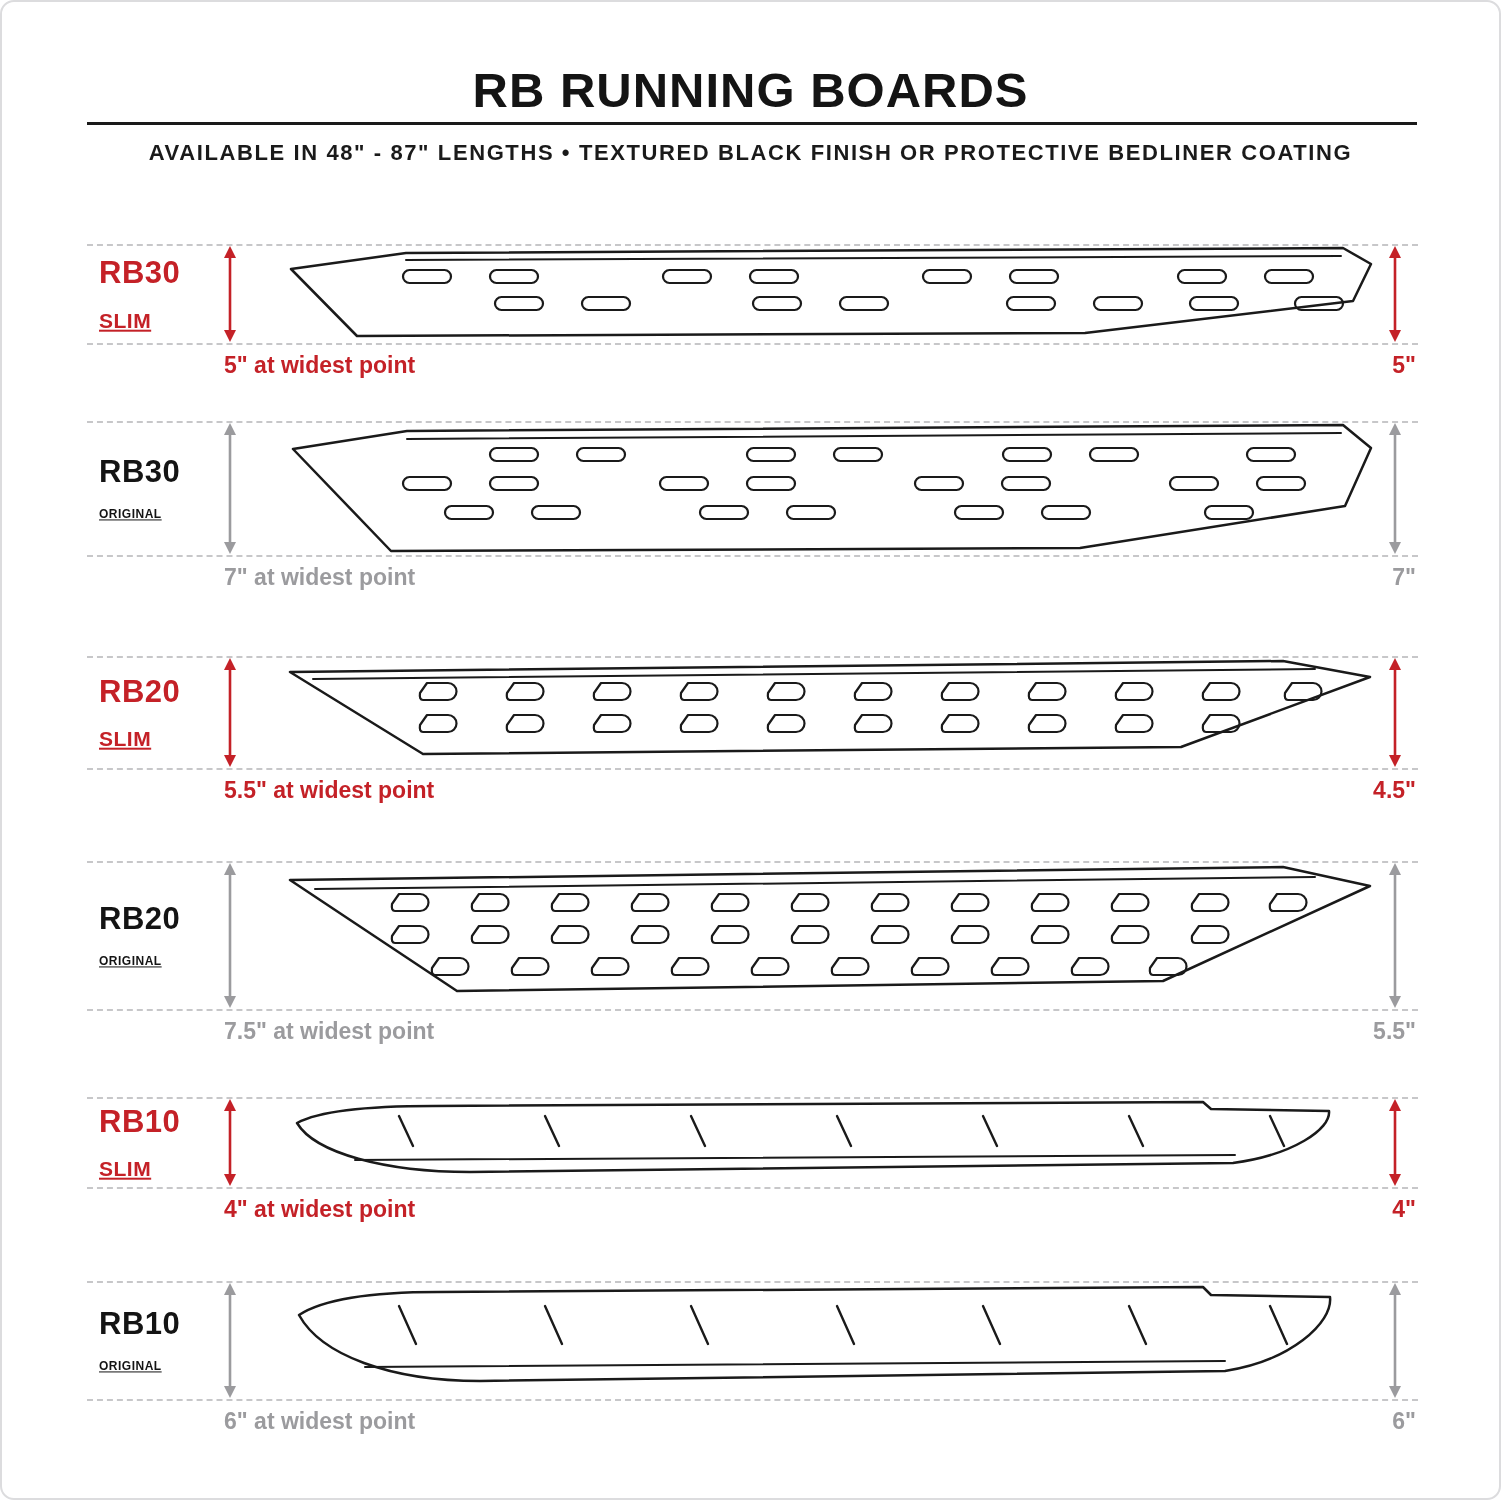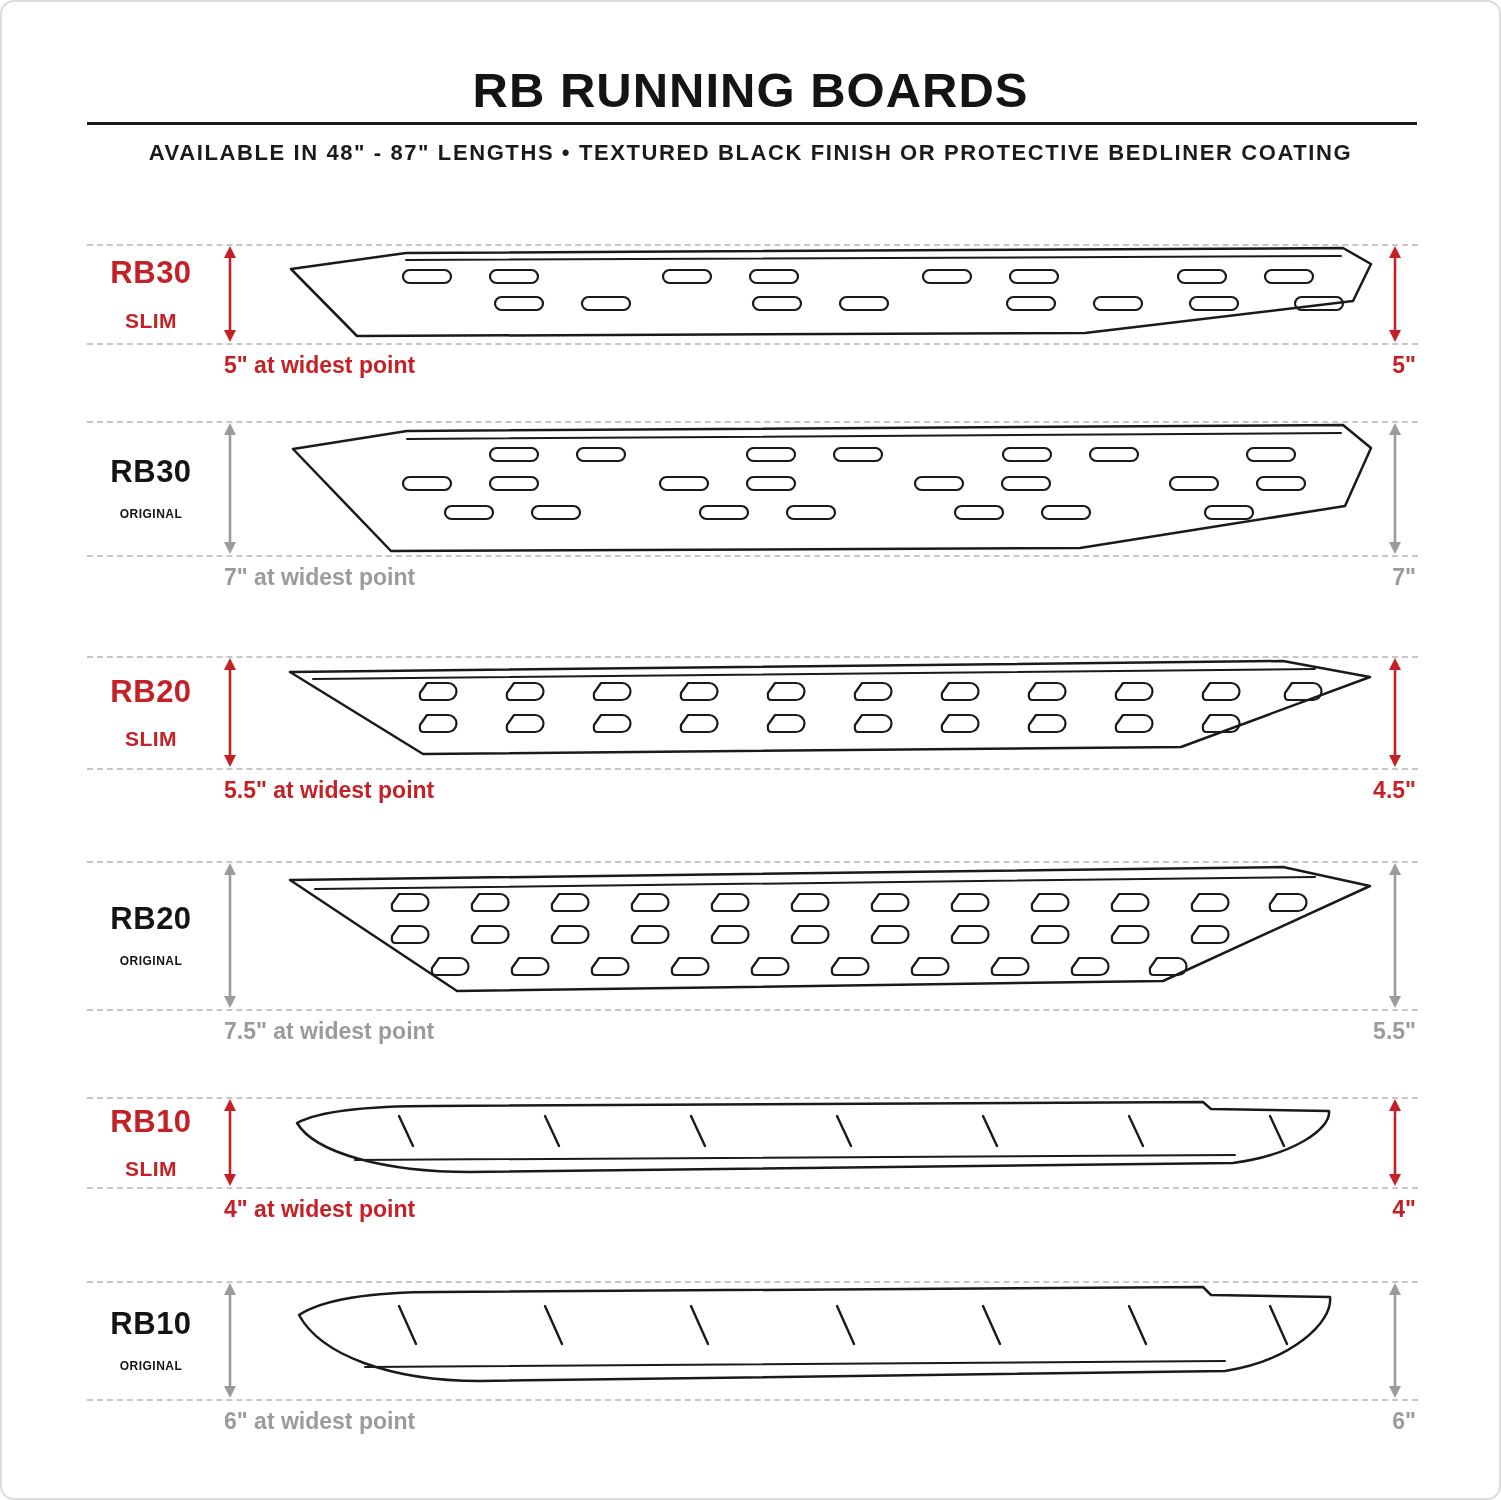--- a/index.html
+++ b/index.html
@@ -14,23 +14,23 @@
   .row{position:absolute;left:85px;width:1331px;}
   .r1{top:243px;height:98px;}
   .r2{top:420px;height:133px;}
   .r3{top:655px;height:111px;}
   .r4{top:860px;height:147px;}
   .r5{top:1096px;height:89px;}
   .r6{top:1280px;height:117px;}
   .dash{position:absolute;left:0;right:0;border-top:2px dashed #c7c7c9;}
   .dash-top{top:-1px;}
   .dash-bottom{top:100%;}
-  .label{position:absolute;left:4px;top:50%;transform:translateY(-50%);width:120px;text-align:center;line-height:1.05;}
+  .label{position:absolute;left:12px;top:50%;transform:translateY(-50%);width:120px;line-height:1.05;}
   .model{font-size:31px;font-weight:800;letter-spacing:.5px;}
-  .variant{font-weight:700;margin-top:20px;letter-spacing:.5px;}
+  .variant{font-weight:700;margin-top:20px;letter-spacing:.5px;text-decoration:underline;}
   .slim .model,.slim .variant{color:var(--red);}
   .orig .model,.orig .variant{color:#141414;}
   .slim .variant{font-size:21px;}
   .orig .variant{font-size:12px;}
   .arrow{position:absolute;top:0;height:100%;width:22px;}
   .arrow.left{left:132px;}
   .arrow.right{left:1297px;}
   .slim .arrow{color:var(--red);}
   .orig .arrow{color:var(--gray);}
   .board{position:absolute;left:198px;top:0;width:1090px;height:100%;}

